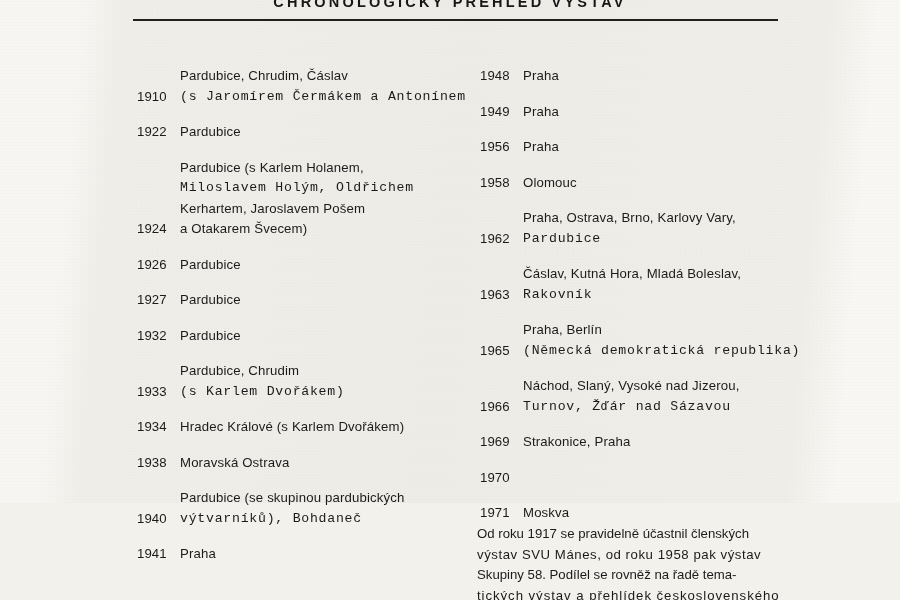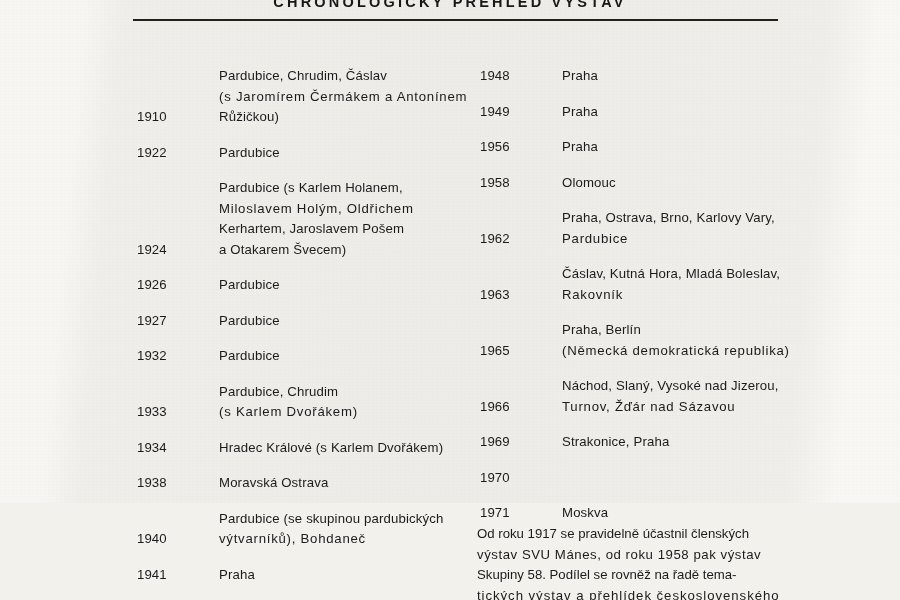--- a/index.html
+++ b/index.html
@@ -81,24 +81,24 @@
   }
   .entry .lines {
     flex: 1 1 auto;
     font-size: 13.2px;
     line-height: 20.5px;
     letter-spacing: .15px;
     color: #1b1b1b;
   }
   .entry .lines .ln {
     white-space: nowrap;
-    margin-left: 39px;
   }
   .entry .lines .ln.spread {
     letter-spacing: .75px;
+    font-family: Liberation Mono, monospace;
   }
 
   
   #note {
     position: absolute;
     left: 477px;
     top: 524px;
     width: 330px;
     font-size: 13.2px;
     line-height: 20.5px;
@@ -118,21 +118,20 @@
   <div id="title">CHRONOLOGICKÝ PŘEHLED VÝSTAV</div>
 
   <div id="rule"></div>
 
   <div id="col-left" class="column">
       <div class="entry">
         <div class="year">1910</div>
         <div class="lines">
           <div class="ln">Pardubice, Chrudim, Čáslav</div>
           <div class="ln spread">(s Jaromírem Čermákem a Antonínem</div>
-          <div class="ln">Růžičkou)</div>
         </div>
       </div>
       <div class="entry">
         <div class="year">1922</div>
         <div class="lines">
           <div class="ln">Pardubice</div>
         </div>
       </div>
       <div class="entry">
         <div class="year">1924</div>

